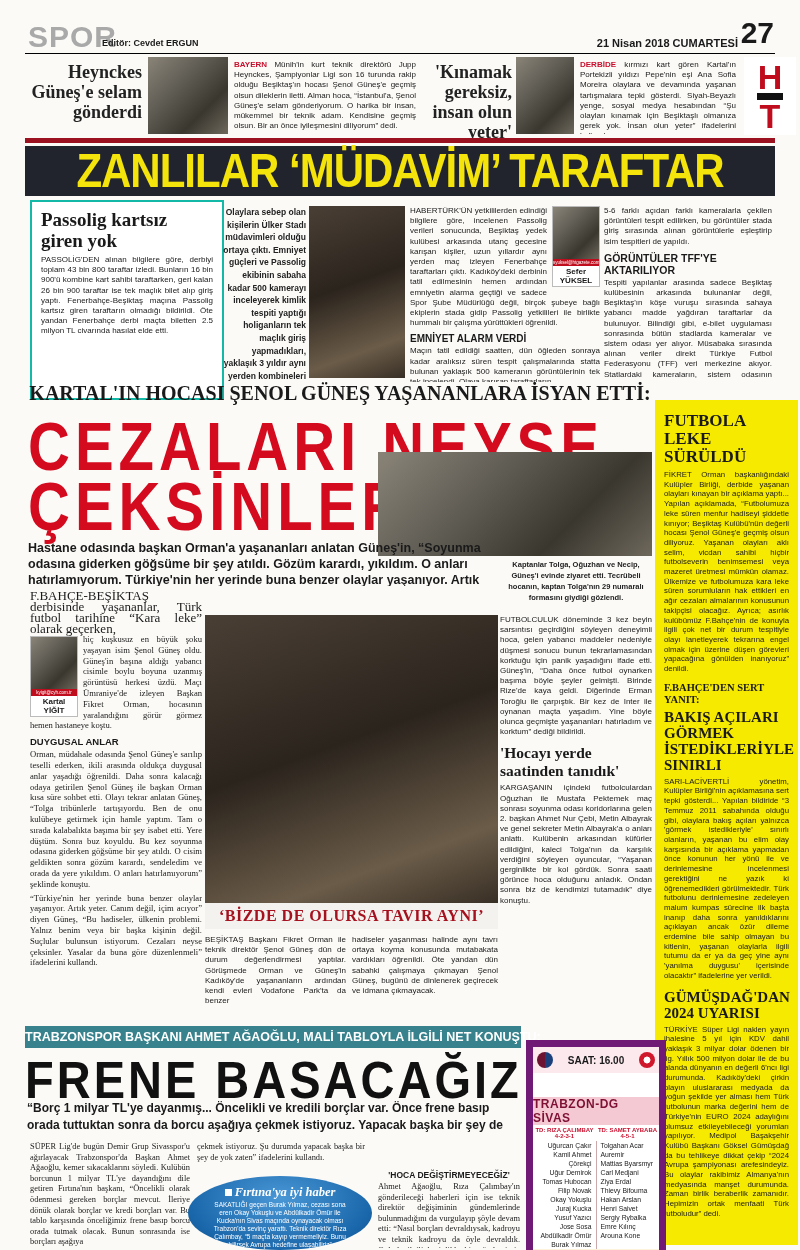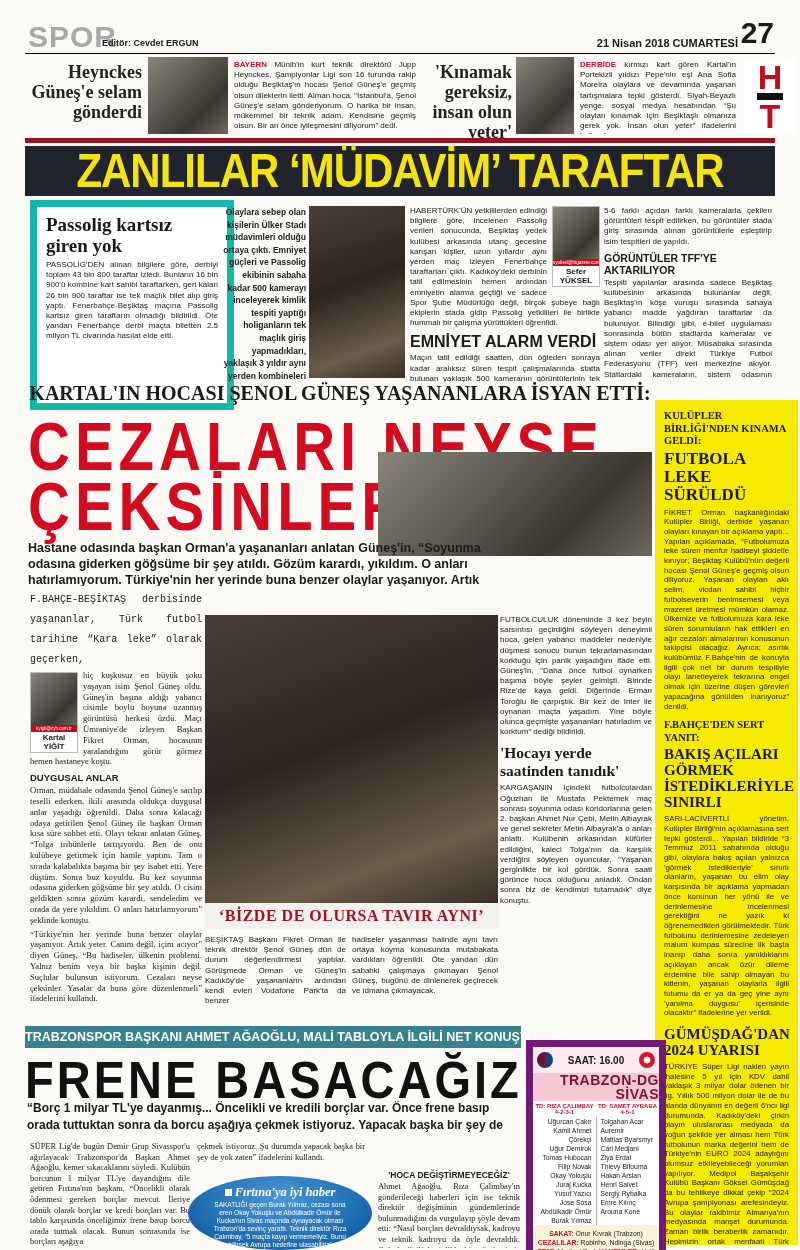--- a/index.html
+++ b/index.html
@@ -4,28 +4,28 @@
 <style>
   html,body{margin:0;padding:0;background:#e9e8e4;}
   #page{position:relative;width:800px;height:1250px;background:#fbfaf7;margin:0 auto;overflow:hidden;
         font-family:"Liberation Sans",sans-serif;color:#1a1a1a;}
   .abs{position:absolute;}
   .clip{overflow:hidden;}
   .ph{background:linear-gradient(135deg,#8a8478 0%,#5d5a52 40%,#3a372f 70%,#6e685c 100%);}
   .ph2{background:linear-gradient(160deg,#4a3f35 0%,#2b241d 45%,#6b5c49 80%,#382f25 100%);}
   .jt{text-align:justify;}
   .bodytext{font-size:8px;line-height:10.2px;}
-  .subhead{font-weight:bold;font-size:16px;margin:5px 0 2px 0;}
+  .subhead{font-weight:bold;font-size:10px;margin:5px 0 2px 0;}
   .lead-red{color:#c8102e;font-weight:bold;}
   .rule{background:#000;}
   .redrule{background:#9b1120;}
   .brief-headline{font-family:"Liberation Serif",serif;font-weight:bold;font-size:18px;line-height:20px;text-align:right;color:#222;}
   .band{background:#22242d;display:flex;align-items:center;justify-content:center;}
   .band-headline{color:#f4e40c;font-weight:bold;font-size:42px;letter-spacing:-1px;transform:scaleY(1.15);white-space:nowrap;}
-  .boxed{border:7px solid #14b8a6;background:#fff;padding:7px 9px;}
+  .boxed{border:2px solid #14b8a6;background:#fff;padding:7px 9px;}
   .box-title{font-family:"Liberation Serif",serif;font-weight:bold;font-size:19px;line-height:21px;}
   .byline-box{width:46px;border:1px solid #bbb;background:#fff;font-size:8px;text-align:center;}
   .byline-box .bphoto{height:52px;}
   .byline-box .bmail{background:#c00d1e;color:#fff;font-size:4.5px;line-height:7px;white-space:nowrap;overflow:hidden;}
   .byline-box .bname{font-weight:bold;font-size:8px;line-height:9px;padding:1px 0;}
   .kicker{font-family:"Liberation Serif",serif;font-weight:bold;font-size:20px;text-align:center;white-space:nowrap;}
   .megared{color:#d40a1e;font-weight:bold;font-size:58px;letter-spacing:5px;white-space:nowrap;transform:scale(1.0,1.18);transform-origin:left top;}
   .mainlead{font-weight:bold;font-size:12.5px;line-height:16px;}
   .capt{font-size:7.5px;line-height:11px;font-weight:bold;text-align:center;color:#222;}
   .serifsub{font-family:"Liberation Serif",serif;font-weight:bold;font-size:15.5px;line-height:18px;}
@@ -38,21 +38,21 @@
   .tealbar{background:#37828c;color:#fff;font-weight:bold;font-size:12.5px;text-align:center;line-height:22px;white-space:nowrap;}
   .megablack{color:#111;font-weight:bold;font-size:47px;letter-spacing:3px;white-space:nowrap;transform:scaleY(1.1);transform-origin:center top;text-align:center;}
   .tslead{font-weight:bold;font-size:12px;line-height:16.5px;}
   .bubble{border-radius:50%;background:radial-gradient(ellipse at 50% 30%,#4a97d6 0%,#1a67ab 70%,#0f4f8a 100%);
           color:#fff;text-align:center;padding:9px 20px 0 20px;box-sizing:border-box;}
   .bubble-title{font-family:"Liberation Serif",serif;font-style:italic;font-weight:bold;font-size:12.5px;line-height:14px;}
   .bubble-body{font-size:6.5px;line-height:8px;margin-top:2px;}
   .matchbox{border:7px solid #701a75;background:#fff;}
   .match-header{background:#fbe9ee;height:26px;display:flex;align-items:center;justify-content:space-between;padding:0 4px;}
   .match-time{font-weight:bold;font-size:10px;}
-  .match-title{background:#f4c9d3;color:#7d1034;font-weight:bold;font-size:14px;text-align:right;line-height:14px;letter-spacing:0.5px;}
+  .match-title{background:#f4c9d3;color:#7d1034;font-weight:bold;font-size:12px;text-align:left;line-height:14px;letter-spacing:0.5px;margin-top:24px;}
   .tdrow{display:flex;font-size:6px;font-weight:bold;color:#c8102e;text-align:center;}
   .tdrow>div{flex:1;padding:2px 1px;}
   .players{display:flex;font-size:6.8px;line-height:9px;}
   .players .home{flex:1;text-align:right;padding-right:4px;border-right:1px solid #caa;}
   .players .away{flex:1;text-align:left;padding-left:4px;}
   .infobox{background:#fdf3da;font-size:6.8px;line-height:9.2px;text-align:center;padding:4px 3px;}
   .infobox b{color:#c8102e;}
   .logo-circle{width:16px;height:16px;border-radius:50%;}
   .ht-logo{display:flex;flex-direction:column;align-items:center;justify-content:center;background:#fff;}
   .ht-letter{color:#c00d1e;font-weight:bold;font-size:34px;line-height:28px;font-family:"Liberation Sans",sans-serif;}
@@ -121,23 +121,24 @@
   </div>
 
   <div class="abs kicker clip" style="left:28px;top:382px;width:624px;">KARTAL'IN HOCASI ŞENOL GÜNEŞ YAŞANANLARA İSYAN ETTİ:</div>
   <div class="abs megared" style="left:28px;top:406px;">CEZALARI NEYSE</div>
   <div class="abs megared" style="left:28px;top:466px;">ÇEKSİNLER</div>
 
   <div class="abs ph" style="left:378px;top:452px;width:274px;height:104px;"></div>
 
   <div class="abs mainlead clip" style="left:28px;top:540px;width:468px;height:46px;">Hastane odasında başkan Orman'a yaşananları anlatan Güneş'in, “Soyunma odasına giderken göğsüme bir şey atıldı. Gözüm karardı, yıkıldım. O anları hatırlamıyorum. Türkiye'nin her yerinde buna benzer olaylar yaşanıyor. Artık yeter! Suçlular bulunsun, cezaları neyse çeksinler” diye konuştu</div>
 
+  <div class="abs capt clip" style="left:500px;top:559px;width:152px;height:48px;">Kaptanlar Tolga, Oğuzhan ve Necip, Güneş'i evinde ziyaret etti. Tecrübeli hocanın, kaptan Tolga'nın 29 numaralı formasını giydiği gözlendi.</div>
 
   <div class="abs clip" style="left:30px;top:590px;width:172px;height:436px;">
-    <div class="jt bodytext" style="font-family:Liberation Mono, monospace;font-size:10px;line-height:20px;">F.BAHÇE-BEŞİKTAŞ derbisinde yaşananlar, Türk futbol tarihine “Kara leke” olarak geçerken,</div>
+    <div class="jt bodytext" style="font-family:Liberation Serif, serif;font-size:13px;line-height:11px;">F.BAHÇE-BEŞİKTAŞ derbisinde yaşananlar, Türk futbol tarihine “Kara leke” olarak geçerken,</div>
     <div>
       <div class="byline-box" style="float:left;margin:2px 5px 2px 0;">
         <div class="bphoto ph"></div>
         <div class="bmail">kyigit@cyh.com.tr</div>
         <div class="bname"><span>Kartal</span><br><span>YİĞİT</span></div>
       </div>
       <div class="jt bodytext" style="font-family:'Liberation Serif',serif;font-size:8.6px;line-height:10.8px;">hiç kuşkusuz en büyük şoku yaşayan isim Şenol Güneş oldu. Güneş'in başına aldığı yabancı cisimle boylu boyuna uzanmış görüntüsü herkesi üzdü. Maçı Ümraniye'de izleyen Başkan Fikret Orman, hocasının yaralandığını görür görmez hemen hastaneye koştu.</div>
     </div>
     <div class="subhead" style="clear:both;font-size:9.5px;">DUYGUSAL ANLAR</div>
     <div class="jt bodytext" style="font-family:'Liberation Serif',serif;font-size:8.6px;line-height:10.8px;">Orman, müdahale odasında Şenol Güneş'e sarılıp teselli ederken, ikili arasında oldukça duygusal anlar yaşadığı öğrenildi. Daha sonra kalacağı odaya getirilen Şenol Güneş ile başkan Orman kısa süre sohbet etti. Olayı tekrar anlatan Güneş, “Tolga tribünlerle tartışıyordu. Ben de onu kulübeye getirmek için hamle yaptım. Tam o sırada kalabalıkta başıma bir şey isabet etti. Yere düştüm. Sonra buz koyuldu. Bu kez soyunma odasına giderken göğsüme bir şey atıldı. O cisim geldikten sonra gözüm karardı, sendeledim ve orada da yere yıkıldım. O anları hatırlamıyorum” şeklinde konuştu.</div>
@@ -149,21 +150,20 @@
   <div class="abs jt bodytext clip" style="left:352px;top:935px;width:146px;height:92px;">hadiseler yaşanması halinde aynı tavrı ortaya koyma konusunda mutabakata vardıkları öğrenildi. Öte yandan dün sabahki çalışmaya çıkmayan Şenol Güneş, bugünü de dinlenerek geçirecek ve idmana çıkmayacak.</div>
   <div class="abs jt bodytext clip" style="left:205px;top:935px;width:141px;height:92px;">BEŞİKTAŞ Başkanı Fikret Orman ile teknik direktör Şenol Güneş dün de durum değerlendirmesi yaptılar. Görüşmede Orman ve Güneş'in Kadıköy'de yaşananların ardından kendi evleri Vodafone Park'ta da benzer</div>
 
   <div class="abs clip" style="left:500px;top:612px;width:152px;height:416px;">
     <div class="jt bodytext" style="margin-top:3px;">FUTBOLCULUK döneminde 3 kez beyin sarsıntısı geçirdiğini söyleyen deneyimli hoca, gelen yabancı maddeler nedeniyle düşmesi sonucu bunun tekrarlamasından korktuğu için panik yaşadığını ifade etti. Güneş'in, “Daha önce futbol oynarken başıma böyle şeyler gelmişti. Birinde Rize'de kaya geldi. Diğerinde Erman Toroğlu ile çarpıştık. Bir kez de Inter ile oynanan maçta yaşadım. Yine böyle olunca geçmişte yaşananları hatırladım ve korktum” dediği bildirildi.</div>
     <div class="serifsub" style="margin-top:7px;">'Hocayı yerde saatinden tanıdık'</div>
     <div class="jt bodytext" style="margin-top:3px;">KARGAŞANIN içindeki futbolculardan Oğuzhan ile Mustafa Pektemek maç sonrası soyunma odası koridorlarına gelen 2. başkan Ahmet Nur Çebi, Metin Albayrak ve genel sekreter Metin Albayrak'a o anları anlattı. Kulübenin arkasından küfürler edildiğini, kaleci Tolga'nın da karşılık verdiğini söyleyen oyuncular, “Yaşanan gerginlikte bir kol gördük. Sonra saati görünce hoca olduğunu anladık. Ondan sonra biz de kendimizi tutamadık” diye konuştu.</div>
   </div>
 
   <div class="abs yellowbar clip" style="left:655px;top:400px;width:125px;height:825px;">
-    <div class="ykicker">KULÜPLER BİRLİĞİ'NDEN KINAMA GELDİ:</div>
     <div class="ytitle">FUTBOLA LEKE SÜRÜLDÜ</div>
     <div class="ybody">FİKRET Orman başkanlığındaki Kulüpler Birliği, derbide yaşanan olayları kınayan bir açıklama yaptı... Yapılan açıklamada, “Futbolumuza leke süren menfur hadiseyi şiddetle kınıyor; Beşiktaş Kulübü'nün değerli hocası Şenol Güneş'e geçmiş olsun diliyoruz. Yaşanan olayları aklı selim, vicdan sahibi hiçbir futbolseverin benimsemesi veya mazeret üretmesi mümkün olamaz. Ülkemize ve futbolumuza kara leke süren sorumluların hak ettikleri en ağır cezaları almalarının konusunun takipçisi olacağız. Ayrıca; asırlık kulübümüz F.Bahçe'nin de konuyla ilgili çok net bir durum tespitiyle olayı lanetleyerek tekrarına engel olmak için üzerine düşen görevleri yapacağına gönülden inanıyoruz” denildi.</div>
     <div class="ykicker" style="margin-top:8px;">F.BAHÇE'DEN SERT YANIT:</div>
     <div class="ytitle" style="font-size:15px;line-height:16px;">BAKIŞ AÇILARI GÖRMEK İSTEDİKLERİYLE SINIRLI</div>
     <div class="ybody">SARI-LACİVERTLİ yönetim, Kulüpler Birliği'nin açıklamasına sert tepki gösterdi... Yapılan bildiride “3 Temmuz 2011 sabahında olduğu gibi, olaylara bakış açıları yalnızca 'görmek istedikleriyle' sınırlı olanların, yaşanan bu elim olay karşısında bir açıklama yapmadan önce konunun her yönü ile ve derinlemesine incelenmesi gerektiğini ne yazık ki öğrenemedikleri görülmektedir. Türk futbolunu derinlemesine zedeleyen malum kumpas sürecine ilk başta inanıp daha sonra yanıldıklarını açıklayan ancak özür dileme erdemine bile sahip olmayan bu kitlenin, yaşanan olaylarla ilgili tutumu da er ya da geç yine aynı 'yanılma duygusu' içerisinde olacaktır” ifadelerine yer verildi.</div>
     <div class="ytitle" style="margin-top:8px;font-size:15px;line-height:16px;">GÜMÜŞDAĞ'DAN 2024 UYARISI</div>
     <div class="ybody">TÜRKİYE Süper Ligi naklen yayın ihalesine 5 yıl için KDV dahil yaklaşık 3 milyar dolar ödenen bir lig. Yıllık 500 milyon dolar ile de bu alanda dünyanın en değerli 6'ncı ligi durumunda. Kadıköy'deki çirkin olayın uluslararası medyada da yoğun şekilde yer alması hem Türk futbolunun marka değerini hem de Türkiye'nin EURO 2024 adaylığını olumsuz etkileyebileceği yorumları yapılıyor. Medipol Başakşehir Kulübü Başkanı Göksel Gümüşdağ da bu tehlikeye dikkat çekip “2024 Avrupa şampiyonası arefesindeyiz. Bu olaylar rakibimiz Almanya'nın medyasında manşet durumunda. Zaman birlik beraberlik zamanıdır. Hepimizin ortak menfaati Türk futboludur” dedi.</div>
   </div>
 
   <div class="abs tealbar" style="left:25px;top:1026px;width:496px;height:22px;">TRABZONSPOR BAŞKANI AHMET AĞAOĞLU, MALİ TABLOYLA İLGİLİ NET KONUŞTU:</div>

